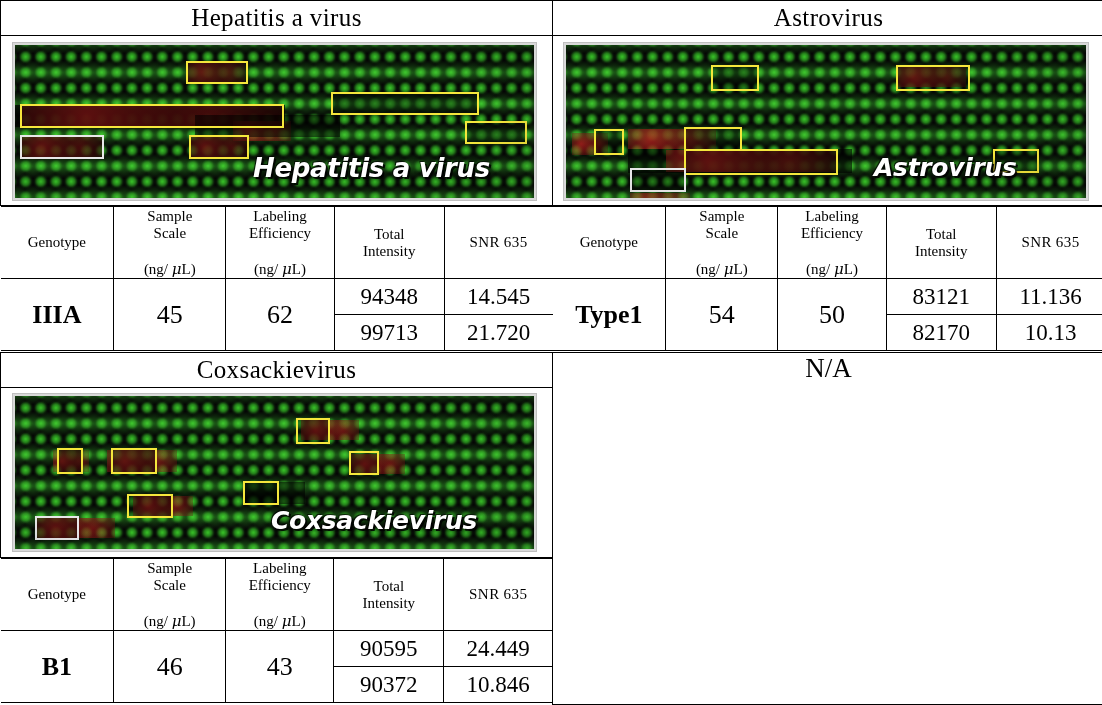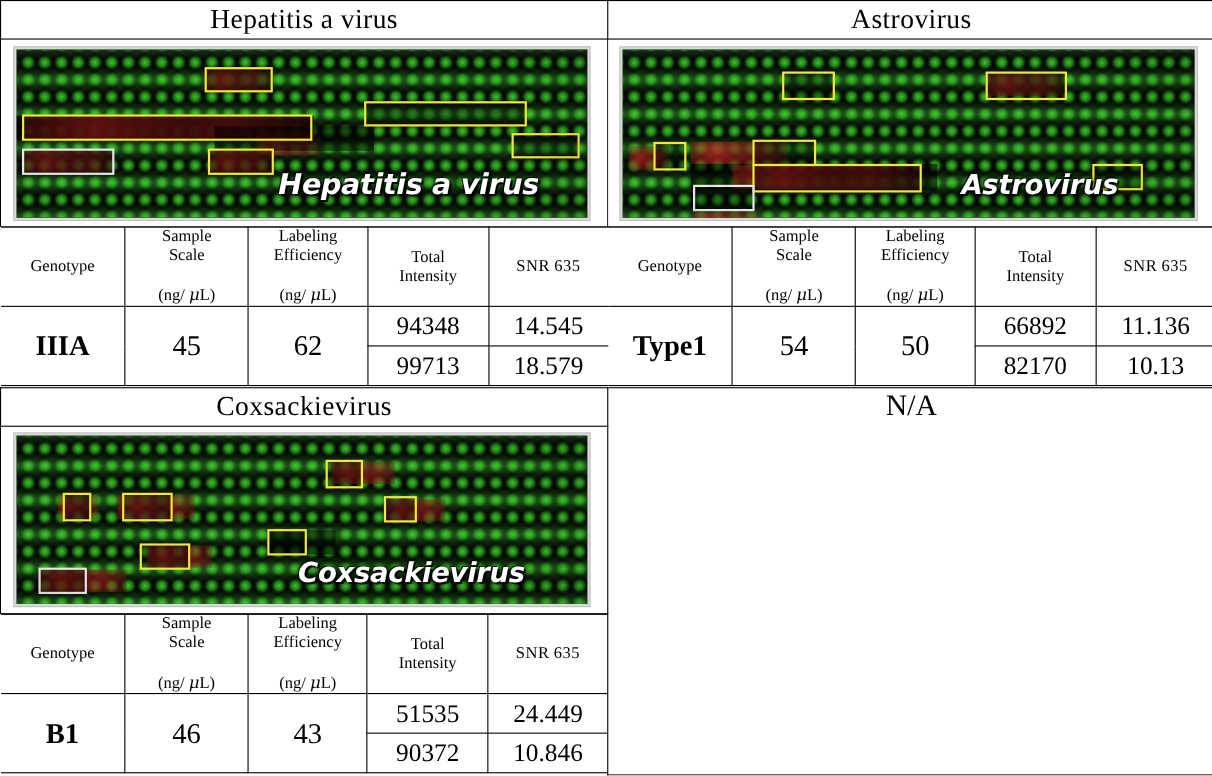--- a/index.html
+++ b/index.html
@@ -282,21 +282,21 @@
               </tr>
               <tr>
                 <td class="big noleft" rowspan="2">IIIA</td>
                 <td class="big" rowspan="2">45</td>
                 <td class="big" rowspan="2">62</td>
                 <td class="val">94348</td>
                 <td class="val noright">14.545</td>
               </tr>
               <tr>
                 <td class="val">99713</td>
-                <td class="val noright">18.579</td>
+                <td class="val noright">21.720</td>
               </tr>
             </tbody>
           </table>
         </td>
 
         <td style="border-left:none;border-right:none;border-top:none;border-bottom:none;">
           <table class="data-table">
             <colgroup>
               <col style="width:113px">
                 <col style="width:112px">
@@ -323,21 +323,21 @@
                 </td>
                 <td class="noright">
                   <span class="snr-head">SNR</span>
                   <span class="snr-head num">635</span>
                 </td>
               </tr>
               <tr>
                 <td class="big noleft" rowspan="2">Type1</td>
                 <td class="big" rowspan="2">54</td>
                 <td class="big" rowspan="2">50</td>
-                <td class="val">66892</td>
+                <td class="val">83121</td>
                 <td class="val noright">11.136</td>
               </tr>
               <tr>
                 <td class="val">82170</td>
                 <td class="val noright">10.13</td>
               </tr>
             </tbody>
           </table>
         </td>
       </tr>
@@ -412,21 +412,21 @@
                 </td>
                 <td class="noright">
                   <span class="snr-head">SNR</span>
                   <span class="snr-head num">635</span>
                 </td>
               </tr>
               <tr>
                 <td class="big noleft" rowspan="2">B1</td>
                 <td class="big" rowspan="2">46</td>
                 <td class="big" rowspan="2">43</td>
-                <td class="val">51535</td>
+                <td class="val">90595</td>
                 <td class="val noright">24.449</td>
               </tr>
               <tr>
                 <td class="val">90372</td>
                 <td class="val noright">10.846</td>
               </tr>
             </tbody>
           </table>
         </td>
       </tr>

